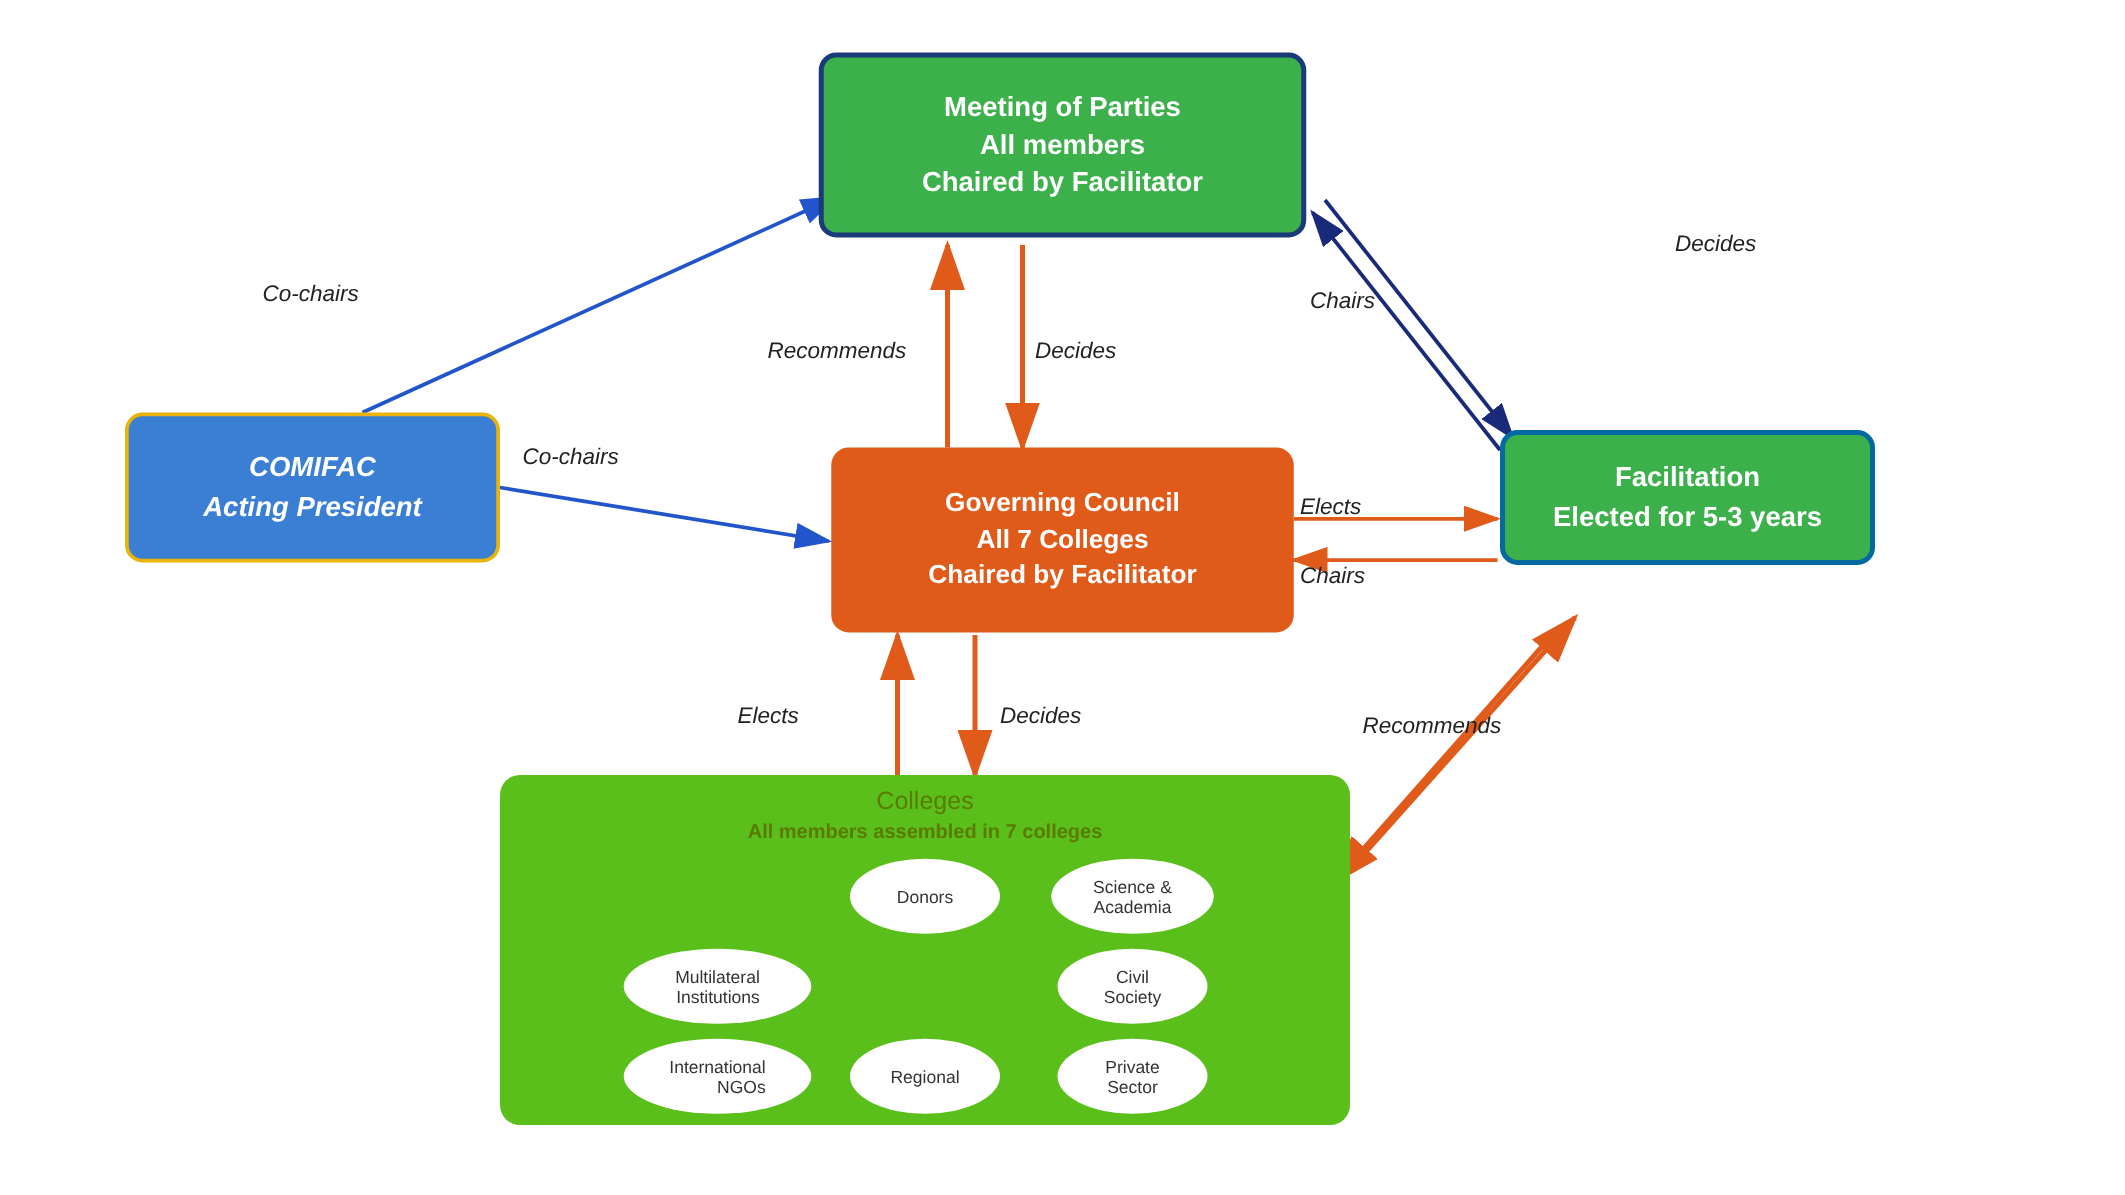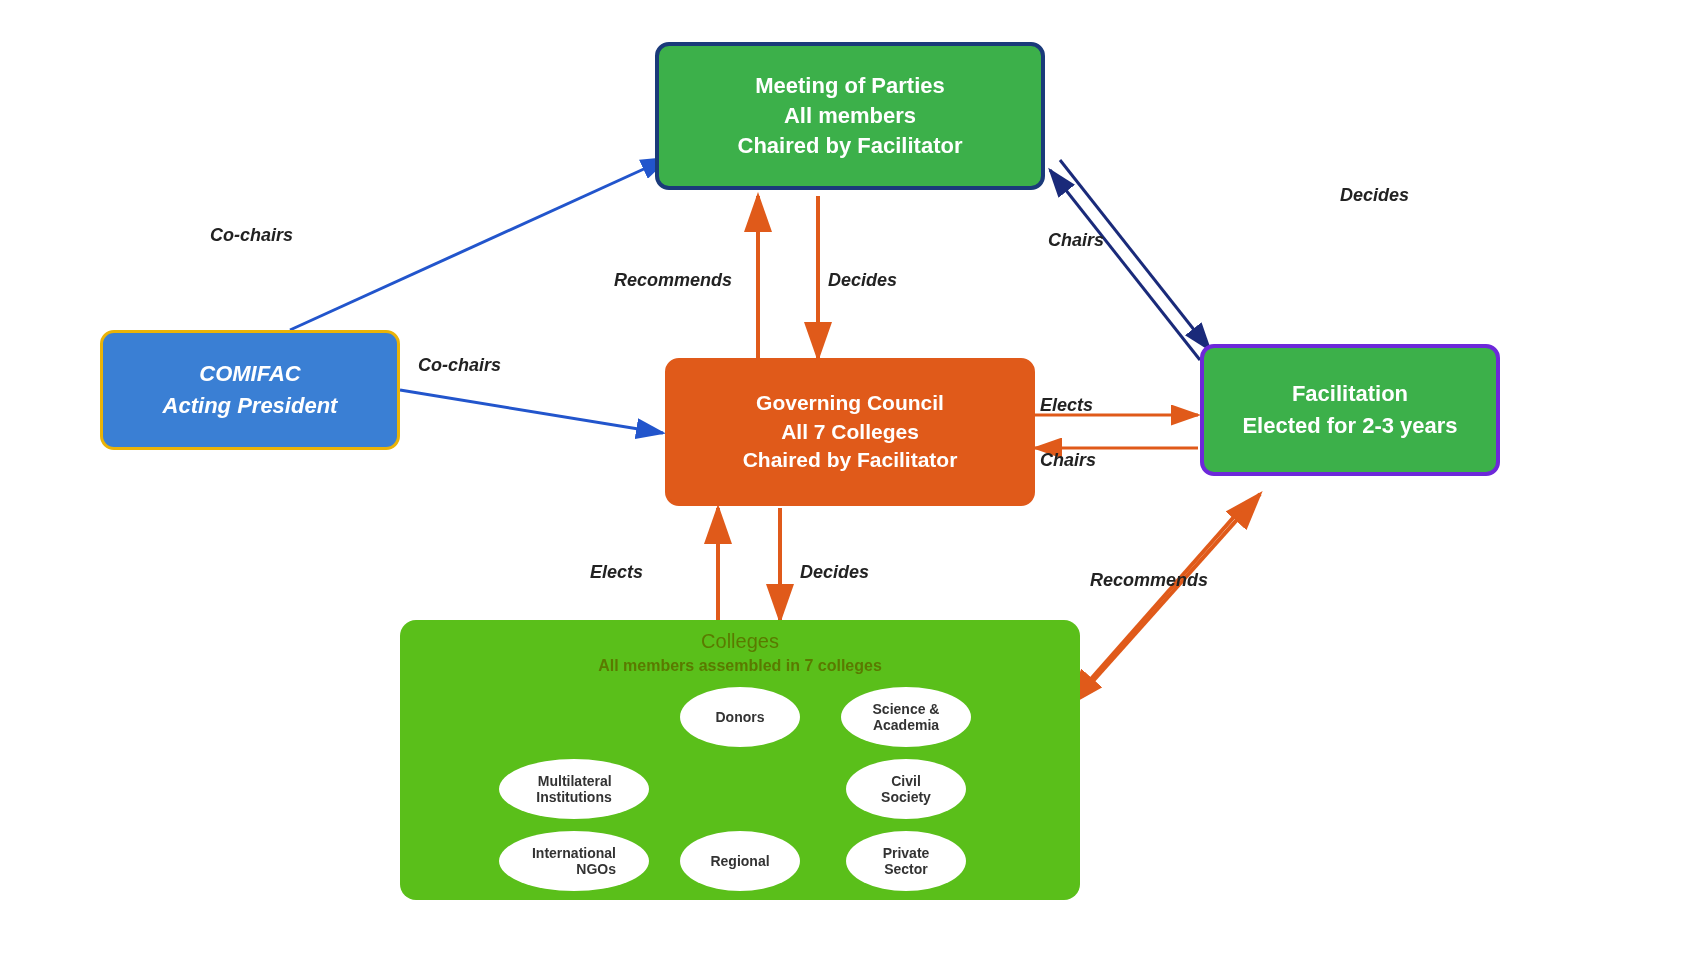--- a/index.html
+++ b/index.html
@@ -60,24 +60,24 @@
       height: 120px;
       left: 100px;
       top: 330px;
       font-size: 22px;
       line-height: 1.45;
       font-style: italic;
     }
 
     .box-facilitation {
       background: #3cb04a;
-      border: 4px solid #6d28d9;
+      border: 4px solid #0369a1;
       color: #fff;
       width: 300px;
-      height: 132px;
+      height: 108px;
       left: 1200px;
       top: 344px;
       font-size: 22px;
       line-height: 1.45;
     }
 
     .box-colleges {
       background: #5abf1a;
       border: none;
       color: #5a7a00;
@@ -115,37 +115,37 @@
 
     .oval {
       background: #fff;
       border-radius: 50%;
       display: flex;
       align-items: center;
       justify-content: center;
       text-align: center;
       font-size: 14px;
       color: #333;
-      font-weight: bold;
+      font-weight: normal;
       padding: 10px 16px;
       width: 120px;
       height: 60px;
     }
     .oval-wide {
       width: 150px;
       text-align: right;
     }
 
     
     .label {
       position: absolute;
       font-style: italic;
       font-size: 18px;
       color: #222;
-      font-weight: bold;
+      font-weight: normal;
     }
 
     
     svg.arrows {
       position: absolute;
       top: 0; left: 0;
       width: 1700px;
       height: 956px;
       pointer-events: none;
     }
@@ -223,21 +223,21 @@
   <div class="box box-comifac">
     <div>
       <div>COMIFAC</div>
       <div>Acting President</div>
     </div>
   </div>
 
   <div class="box box-facilitation">
     <div>
       <div>Facilitation</div>
-      <div>Elected for 2-3 years</div>
+      <div>Elected for 5-3 years</div>
     </div>
   </div>
 
   <div class="box box-colleges" style="position:absolute;left:400px;top:620px;width:680px;height:280px;background:#5abf1a;border-radius:16px;display:flex;flex-direction:column;align-items:center;justify-content:center;">
     <div class="colleges-title">Colleges</div>
     <div class="colleges-subtitle">All members assembled in 7 colleges</div>
     <div class="colleges-grid">
 
       <div style="grid-column:1; grid-row:1;"></div>
       <div class="oval">Donors</div>

